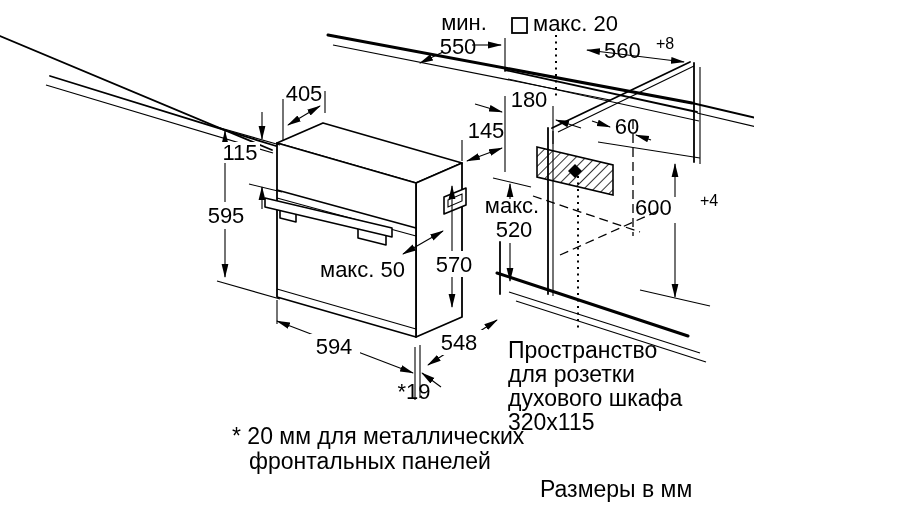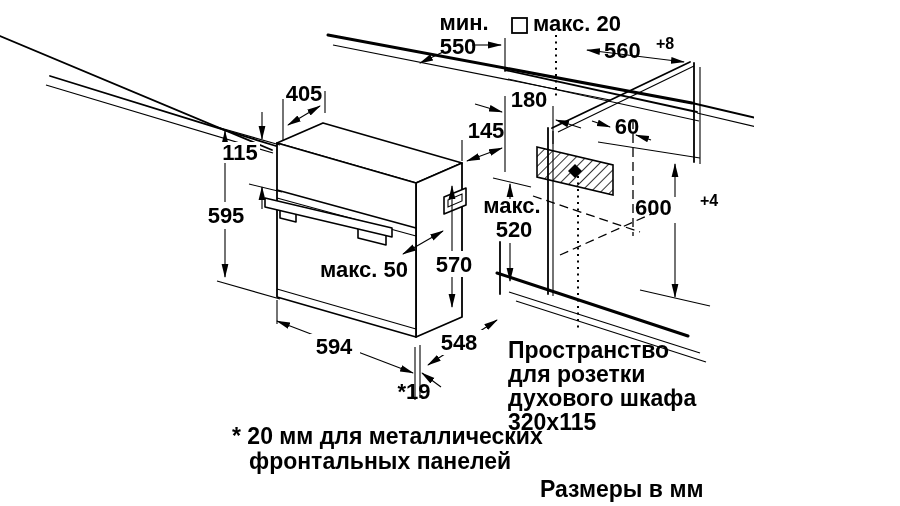--- a/index.html
+++ b/index.html
@@ -1,16 +1,16 @@
 <!DOCTYPE html>
 <html><head>
 <meta charset="utf-8">
 <style>
   html,body{margin:0;padding:0;background:#fff;}
-  #stage{position:relative;width:754px;height:506px;background:#fff;overflow:hidden;font-weight:bold;}
+  #stage{position:relative;width:754px;height:506px;background:#fff;overflow:hidden;}
   svg{display:block;}
   .obj{stroke:#000;stroke-width:1.8;fill:none;stroke-linecap:round;}
   .thick{stroke:#000;stroke-width:3;fill:none;stroke-linecap:round;}
   .thin{stroke:#000;stroke-width:1.1;fill:none;}
   .dim{stroke:#000;stroke-width:1.1;fill:none;}
   .dash{stroke:#000;stroke-width:1.3;fill:none;stroke-dasharray:9 5;}
   .dot{stroke:#000;stroke-width:2;fill:none;stroke-dasharray:2 4.5;}
   .face{fill:#fff;stroke:#000;stroke-width:1.8;stroke-linejoin:round;}
   .wfill{fill:#fff;stroke:#000;stroke-width:1.6;stroke-linejoin:round;}
   text{font-family:"Liberation Sans","DejaVu Sans",sans-serif;fill:#000;}

